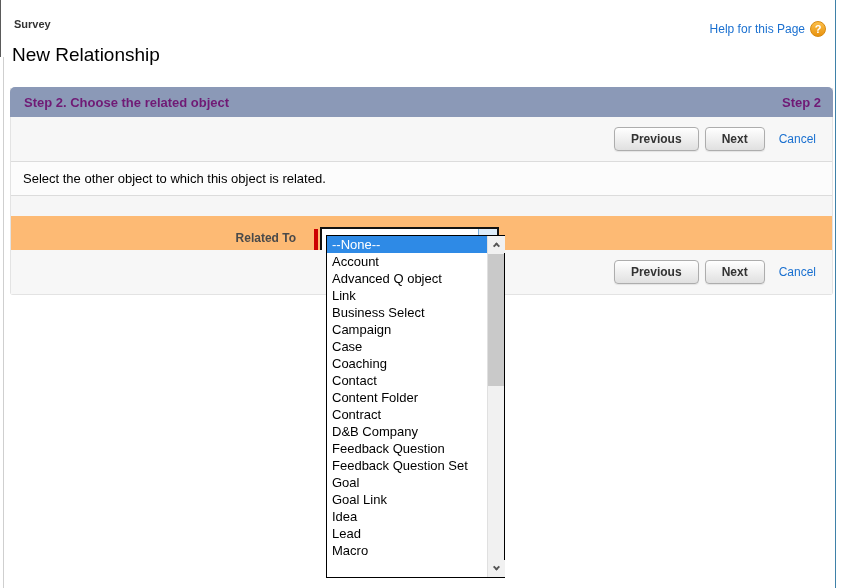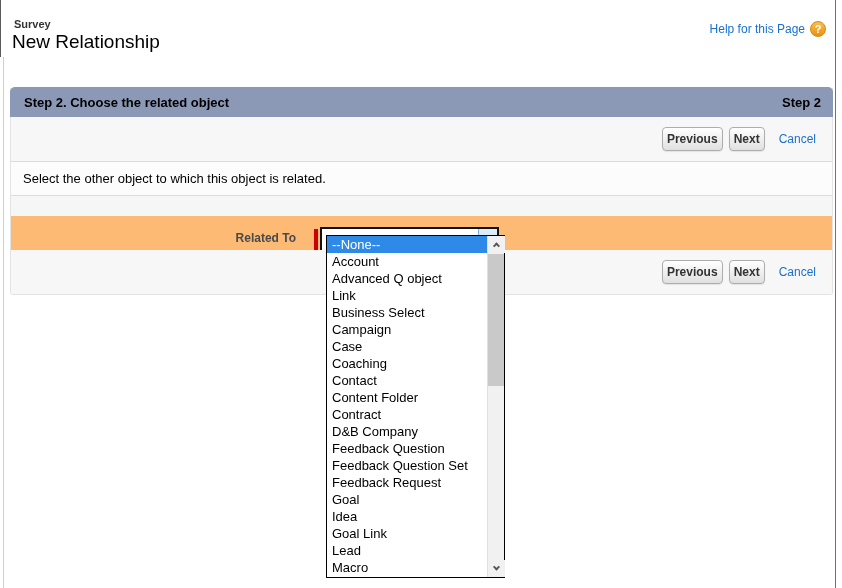--- a/index.html
+++ b/index.html
@@ -11,21 +11,21 @@
     background: #fff;
     overflow: hidden;
   }
   
   .edge-left-dark  { position:absolute; left:0; top:0; width:1px; height:57px; background:#5a5a5a; }
   .edge-left-light { position:absolute; left:3px; top:57px; width:1px; height:531px; background:#cfcfcf; }
   .edge-right      { position:absolute; left:835px; top:0; width:1px; height:588px; background:#3f81a8; }
 
   
   .breadcrumb { position:absolute; left:14px; top:18px; font-size:11px; font-weight:bold; color:#333; }
-  .page-title { position:absolute; left:12px; top:31px; font-size:19px; color:#000; }
+  .page-title { position:absolute; left:12px; top:44px; font-size:19px; color:#000; }
 
   .help-wrap { position:absolute; top:21px; right:16px; display:flex; align-items:center; gap:5px; }
   .help-link { font-size:12px; color:var(--link,#1a70d0); text-decoration:none; cursor:pointer; }
   .help-icon {
     width:16px; height:16px; border-radius:50%;
     background: linear-gradient(#fcbf49, #e8920e);
     border:1px solid #d6890f;
     color:#fff; font-size:11px; font-weight:bold;
     display:flex; align-items:center; justify-content:center;
     cursor:pointer;
@@ -36,34 +36,34 @@
     position:absolute; left:10px; top:88px; width:823px; height:207px;
     border:1px solid #e3e3e3; border-top:none; border-radius:0 0 3px 3px;
     background:#f6f6f6;
   }
   .step-bar {
     position:absolute; left:-1px; top:-1px; width:823px; height:30px;
     background:var(--bar,#8b99b7);
     border-radius:5px 5px 0 0;
     display:flex; align-items:center; justify-content:space-between;
     padding:0 12px 0 14px;
-    color:#000000; font-size:13px; font-weight:bold;
+    color:#701a75; font-size:13px; font-weight:bold;
   }
   .row { position:absolute; left:0; width:821px; }
   .row-a { top:29px;  height:45px; background:#f7f7f7; border-bottom:1px solid #dcdcdc; }
   .row-b { top:74px;  height:34px; background:#fcfcfc; border-bottom:1px solid #dcdcdc;
            display:flex; align-items:center; padding-left:12px; font-size:13px; color:#000;text-align:right; }
   .row-c { top:108px; height:54px; background:#fdba74; border-bottom:6px solid #f97316;margin-top:20px; }
   .row-d { top:162px; height:44px; background:#f7f7f7; }
 
   .btn-row { display:flex; align-items:center; justify-content:flex-end; padding-right:16px; height:100%; gap:6px; }
   .btn {
     font-family:"Liberation Sans",sans-serif;
     font-size:12px; font-weight:bold; color:#333;
-    padding:4px 4px; border:1px solid #adadad; border-radius:4px;
+    padding:4px 16px; border:1px solid #adadad; border-radius:4px;
     background:linear-gradient(#ffffff, #e0e0e0);
     cursor:pointer; box-shadow:0 1px 1px rgba(0,0,0,.08);
   }
   .cancel-link { font-size:12px; color:var(--link,#1a70d0); text-decoration:none; margin-left:8px; cursor:pointer; }
 
   
   .field-label {
     position:absolute; left:0; top:15px; width:285px;
     text-align:right; font-size:12px; font-weight:bold; color:#4a4a4a;
   }
@@ -169,24 +169,23 @@
         <div class="opt">Business Select</div>
         <div class="opt">Campaign</div>
         <div class="opt">Case</div>
         <div class="opt">Coaching</div>
         <div class="opt">Contact</div>
         <div class="opt">Content Folder</div>
         <div class="opt">Contract</div>
         <div class="opt">D&amp;B Company</div>
         <div class="opt">Feedback Question</div>
         <div class="opt">Feedback Question Set</div>
-        <div class="opt">Feedback Request</div>
         <div class="opt">Goal</div>
+        <div class="opt">Goal Link</div>
         <div class="opt">Idea</div>
-        <div class="opt">Goal Link</div>
         <div class="opt">Lead</div>
         <div class="opt">Macro</div>
       </div>
     <div class="scrollbar">
       <div class="scroll-btn scroll-up">
         <span class="chev up"></span>
       </div>
       <div class="scroll-thumb"></div>
       <div class="scroll-btn scroll-down">
         <span class="chev down"></span>

